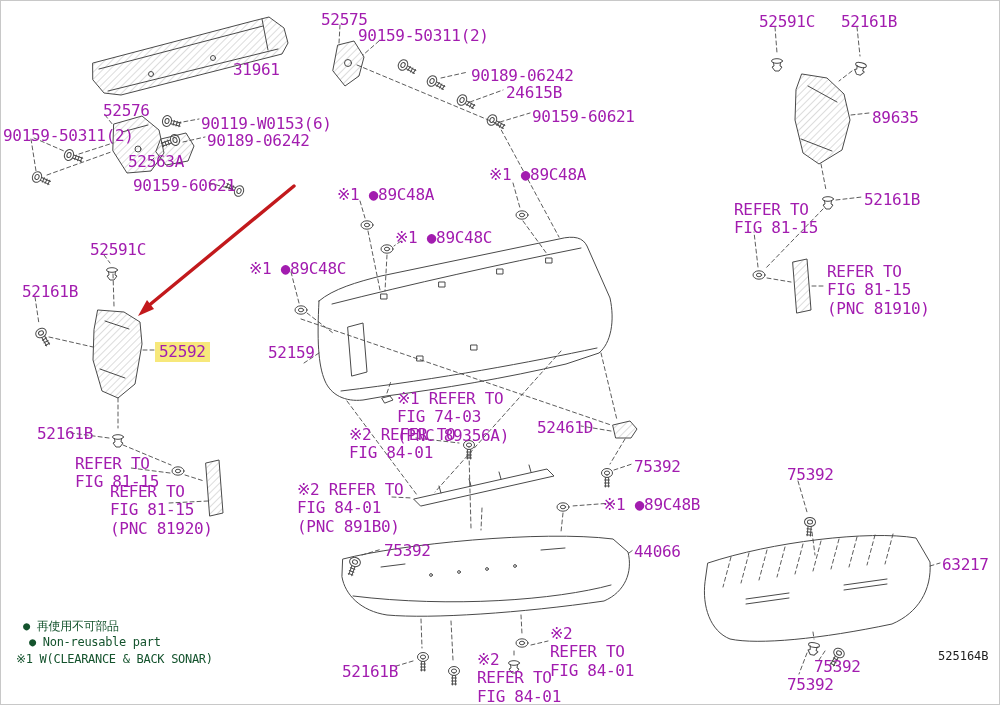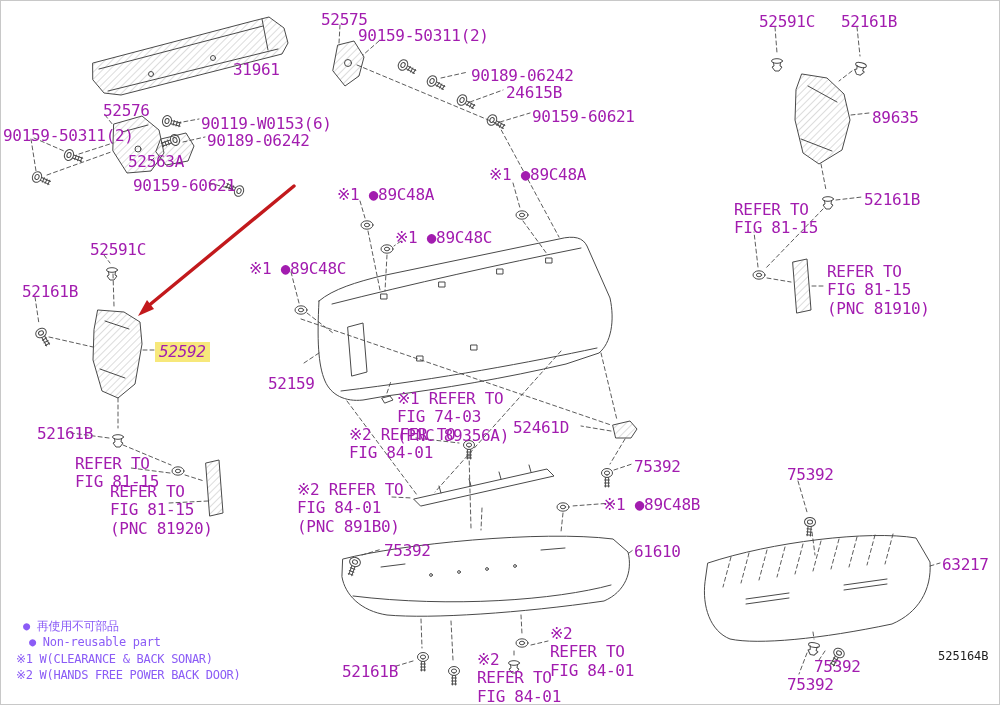--- a/index.html
+++ b/index.html
@@ -6,22 +6,22 @@
   .stage{
     position:relative;width:1000px;height:705px;background:#ffffff;
     border:1px solid #c8c8c8;box-sizing:border-box;overflow:hidden;
     font-family:"DejaVu Sans Mono","DejaVu Sans",monospace;
   }
   svg.art{position:absolute;left:0;top:0;width:1000px;height:705px;}
   .lbl{
     position:absolute;font-size:16px;line-height:1.15;color:#a21caf;
     white-space:pre-line;letter-spacing:-0.3px;
   }
-  .lbl.hl{padding:1px 4px;background:#f7e87b;font-style:italic;}
-  .legend-line{position:absolute;font-size:12px;color:#8b5cf6;letter-spacing:-0.3px;}
+  .lbl.hl{padding:1px 4px;background:#f7e87b;}
+  .legend-line{position:absolute;font-size:12px;color:#14532d;letter-spacing:-0.3px;}
   .code{position:absolute;font-size:12px;color:#1c1c1c;}
   svg .dash{stroke-dasharray:4 3;stroke-width:0.9;}
   svg .arrowline{stroke-width:3.4;}
 </style>
 </head>
 <body>
 
 <div class="stage">
 
   <svg class="art" viewBox="0 0 1000 705">
@@ -300,52 +300,51 @@
   <div class="lbl" style="left:826px;top:262px">REFER TO
 FIG 81-15
 (PNC 81910)</div>
   <div class="lbl" style="left:336px;top:185px">※1 ●89C48A</div>
   <div class="lbl" style="left:488px;top:165px">※1 ●89C48A</div>
   <div class="lbl" style="left:394px;top:228px">※1 ●89C48C</div>
   <div class="lbl" style="left:248px;top:259px">※1 ●89C48C</div>
   <div class="lbl" style="left:89px;top:240px">52591C</div>
   <div class="lbl" style="left:21px;top:282px">52161B</div>
   <div class="lbl hl" style="left: 154px; top: 341px; background-color: rgb(247, 232, 123);">52592</div>
-  <div class="lbl" style="left:267px;top:374px">52159</div>
+  <div class="lbl" style="left:267px;top:343px">52159</div>
   <div class="lbl" style="left:36px;top:424px">52161B</div>
   <div class="lbl" style="left:74px;top:454px">REFER TO
 FIG 81-15</div>
   <div class="lbl" style="left:109px;top:482px">REFER TO
 FIG 81-15
 (PNC 81920)</div>
   <div class="lbl" style="left:396px;top:389px">※1 REFER TO
 FIG 74-03
 (PNC 89356A)</div>
   <div class="lbl" style="left:348px;top:425px">※2 REFER TO
 FIG 84-01</div>
-  <div class="lbl" style="left:512px;top:418px">52461D</div>
+  <div class="lbl" style="left:536px;top:418px">52461D</div>
   <div class="lbl" style="left:633px;top:457px">75392</div>
   <div class="lbl" style="left:296px;top:480px">※2 REFER TO
 FIG 84-01
 (PNC 891B0)</div>
   <div class="lbl" style="left:602px;top:495px">※1 ●89C48B</div>
   <div class="lbl" style="left:383px;top:541px">75392</div>
-  <div class="lbl" style="left:633px;top:542px">61610</div>
+  <div class="lbl" style="left:633px;top:542px">44066</div>
   <div class="lbl" style="left:786px;top:465px">75392</div>
   <div class="lbl" style="left:941px;top:555px">63217</div>
   <div class="lbl" style="left:341px;top:662px">52161B</div>
   <div class="lbl" style="left:549px;top:624px">※2
 REFER TO
 FIG 84-01</div>
   <div class="lbl" style="left:476px;top:650px">※2
 REFER TO
 FIG 84-01</div>
   <div class="lbl" style="left:813px;top:657px">75392</div>
   <div class="lbl" style="left:786px;top:675px">75392</div>
 
   <div class="legend-line" style="left:22px;top:617px">● 再使用不可部品</div>
   <div class="legend-line" style="left:28px;top:634px">● Non-reusable part</div>
   <div class="legend-line" style="left:15px;top:651px">※1 W(CLEARANCE &amp; BACK SONAR)</div>
-  <div class="legend-line" style="left:15px;top:667px">※2 W(HANDS FREE POWER BACK DOOR)</div>
 
   <div class="code" style="left:937px;top:648px">525164B</div>
 
 </div>
 
 </body></html>

